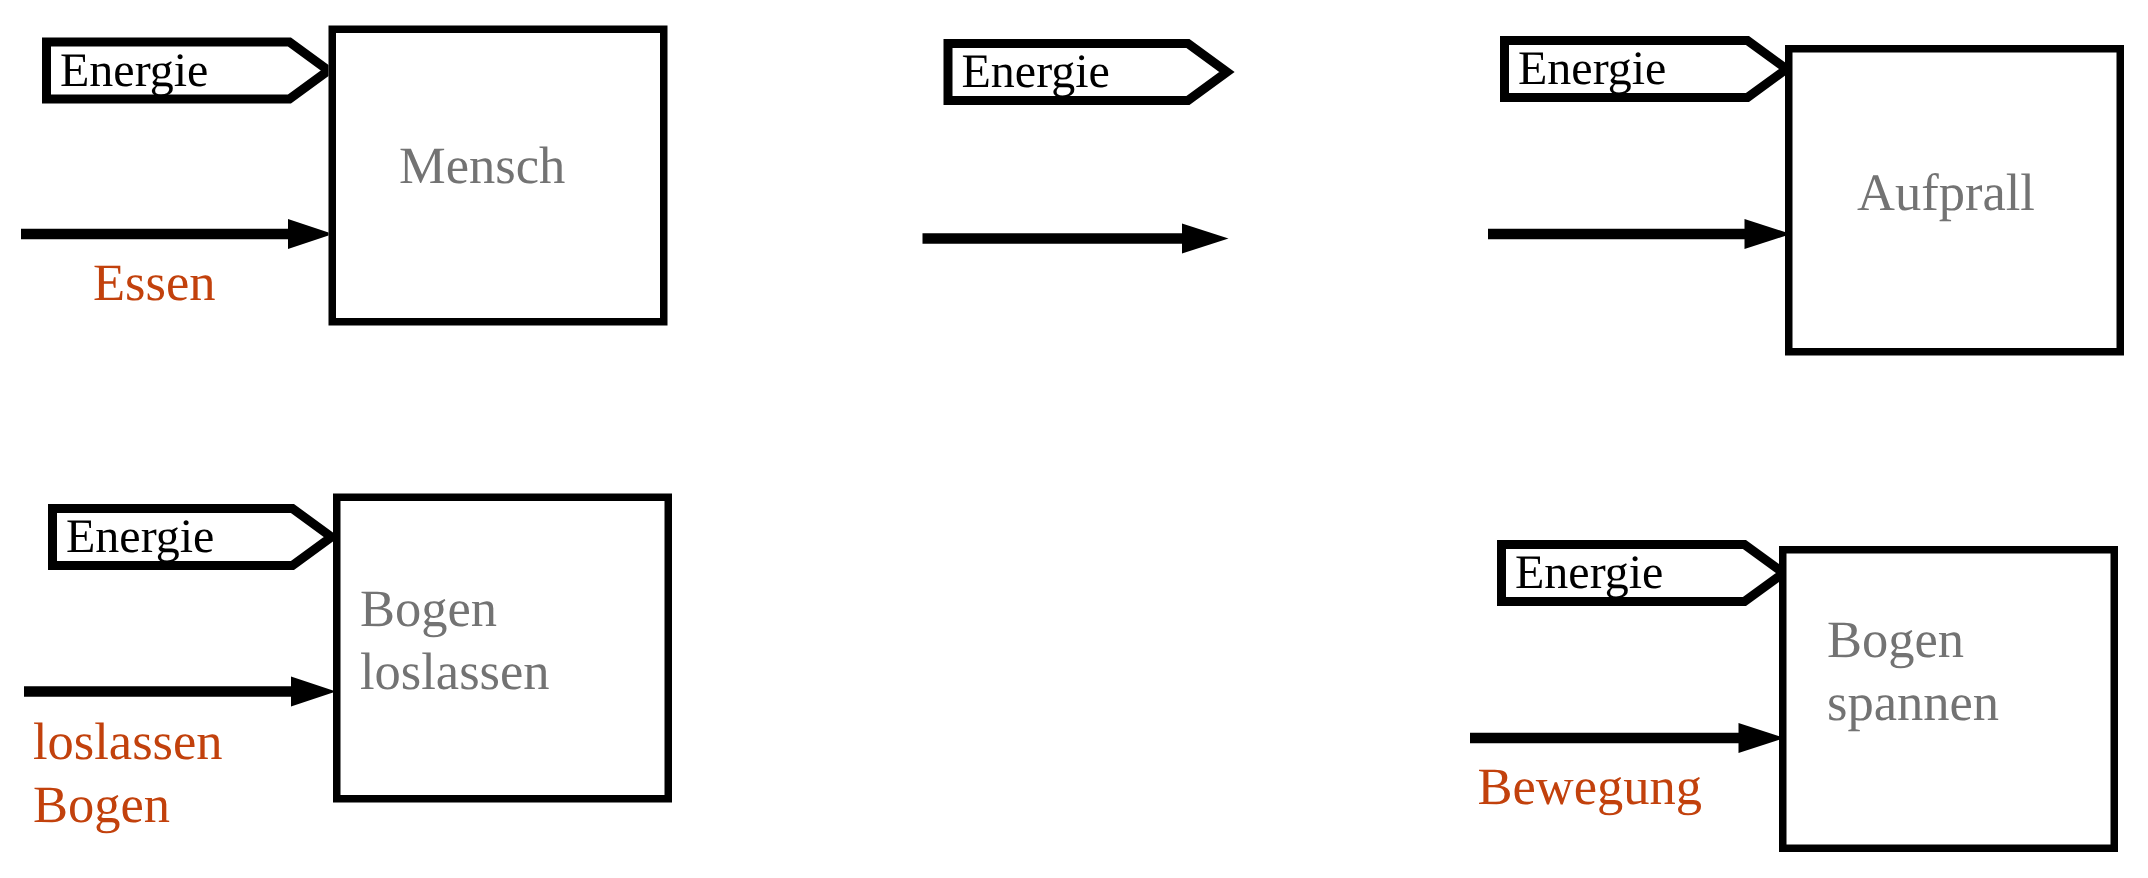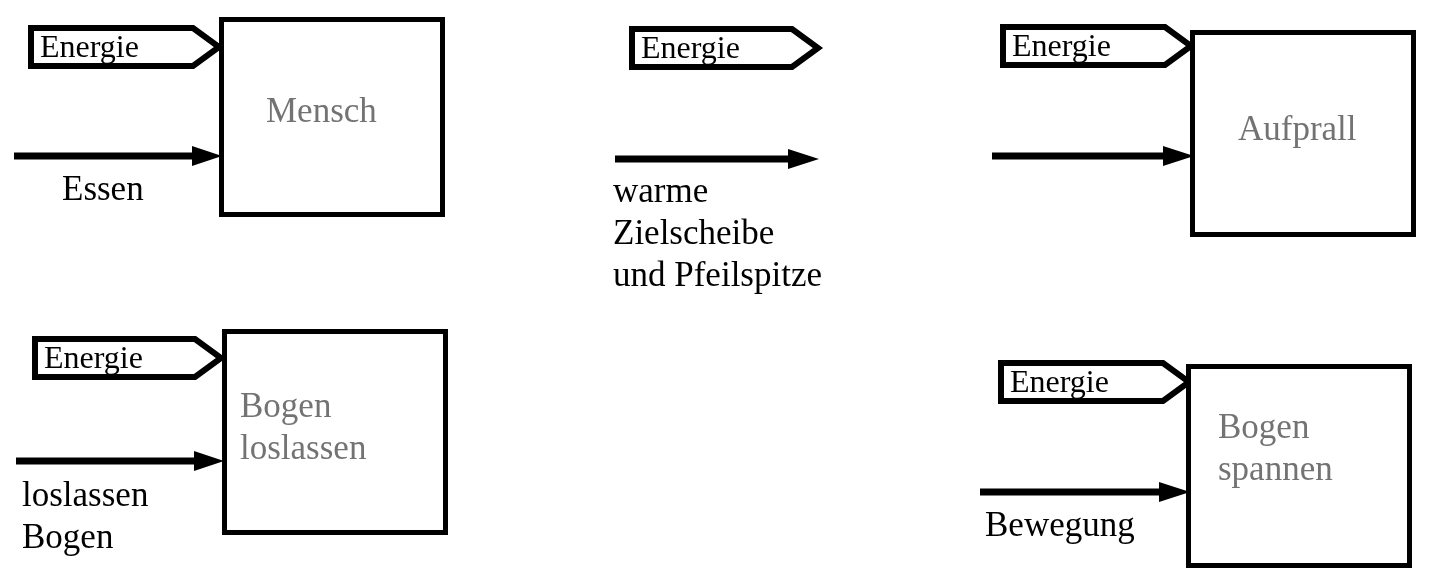--- a/index.html
+++ b/index.html
@@ -55,21 +55,21 @@
     position: absolute;
   }
   .flow-arrow svg { display: block; }
 
   
   .flow-label {
     position: absolute;
     font-size: 35px;
     line-height: 42px;
     white-space: pre-line;
-    color: #000000;
+    color: #c2410c;
   }
 </style>
 </head>
 <body>
 
 <div id="canvas">
 
   <div class="energy-arrow" style="left:28px; top:25px;">
     <svg width="194" height="44" viewBox="0 0 194 44" aria-hidden="true">
       <polygon points="3,3 165,3 191,22 165,41 3,41" fill="#ffffff" stroke="#000000" stroke-width="6" stroke-linejoin="miter"></polygon>
@@ -94,23 +94,20 @@
     </svg>
   </div>
   <div class="energy-text" style="left:641px; top:31px;">Energie</div>
 
   <div class="flow-arrow" style="left:613px; top:147px;">
     <svg width="208" height="24" viewBox="0 0 208 24" aria-hidden="true">
       <line x1="2" y1="12" x2="180" y2="12" stroke="#000000" stroke-width="7"></line>
       <polygon points="175,2 206,12 175,22" fill="#000000"></polygon>
     </svg>
   </div>
-  <div class="flow-label" style="left:613px; top:170px;">warme
-Zielscheibe
-und Pfeilspitze</div>
 
   <div class="energy-arrow" style="left:1000px; top:24px;">
     <svg width="194" height="44" viewBox="0 0 194 44" aria-hidden="true">
       <polygon points="3,3 165,3 191,22 165,41 3,41" fill="#ffffff" stroke="#000000" stroke-width="6" stroke-linejoin="miter"></polygon>
     </svg>
   </div>
   <div class="energy-text" style="left:1012px; top:29px;">Energie</div>
 
   <div class="flow-arrow" style="left:990px; top:144px;">
     <svg width="206" height="24" viewBox="0 0 206 24" aria-hidden="true">

